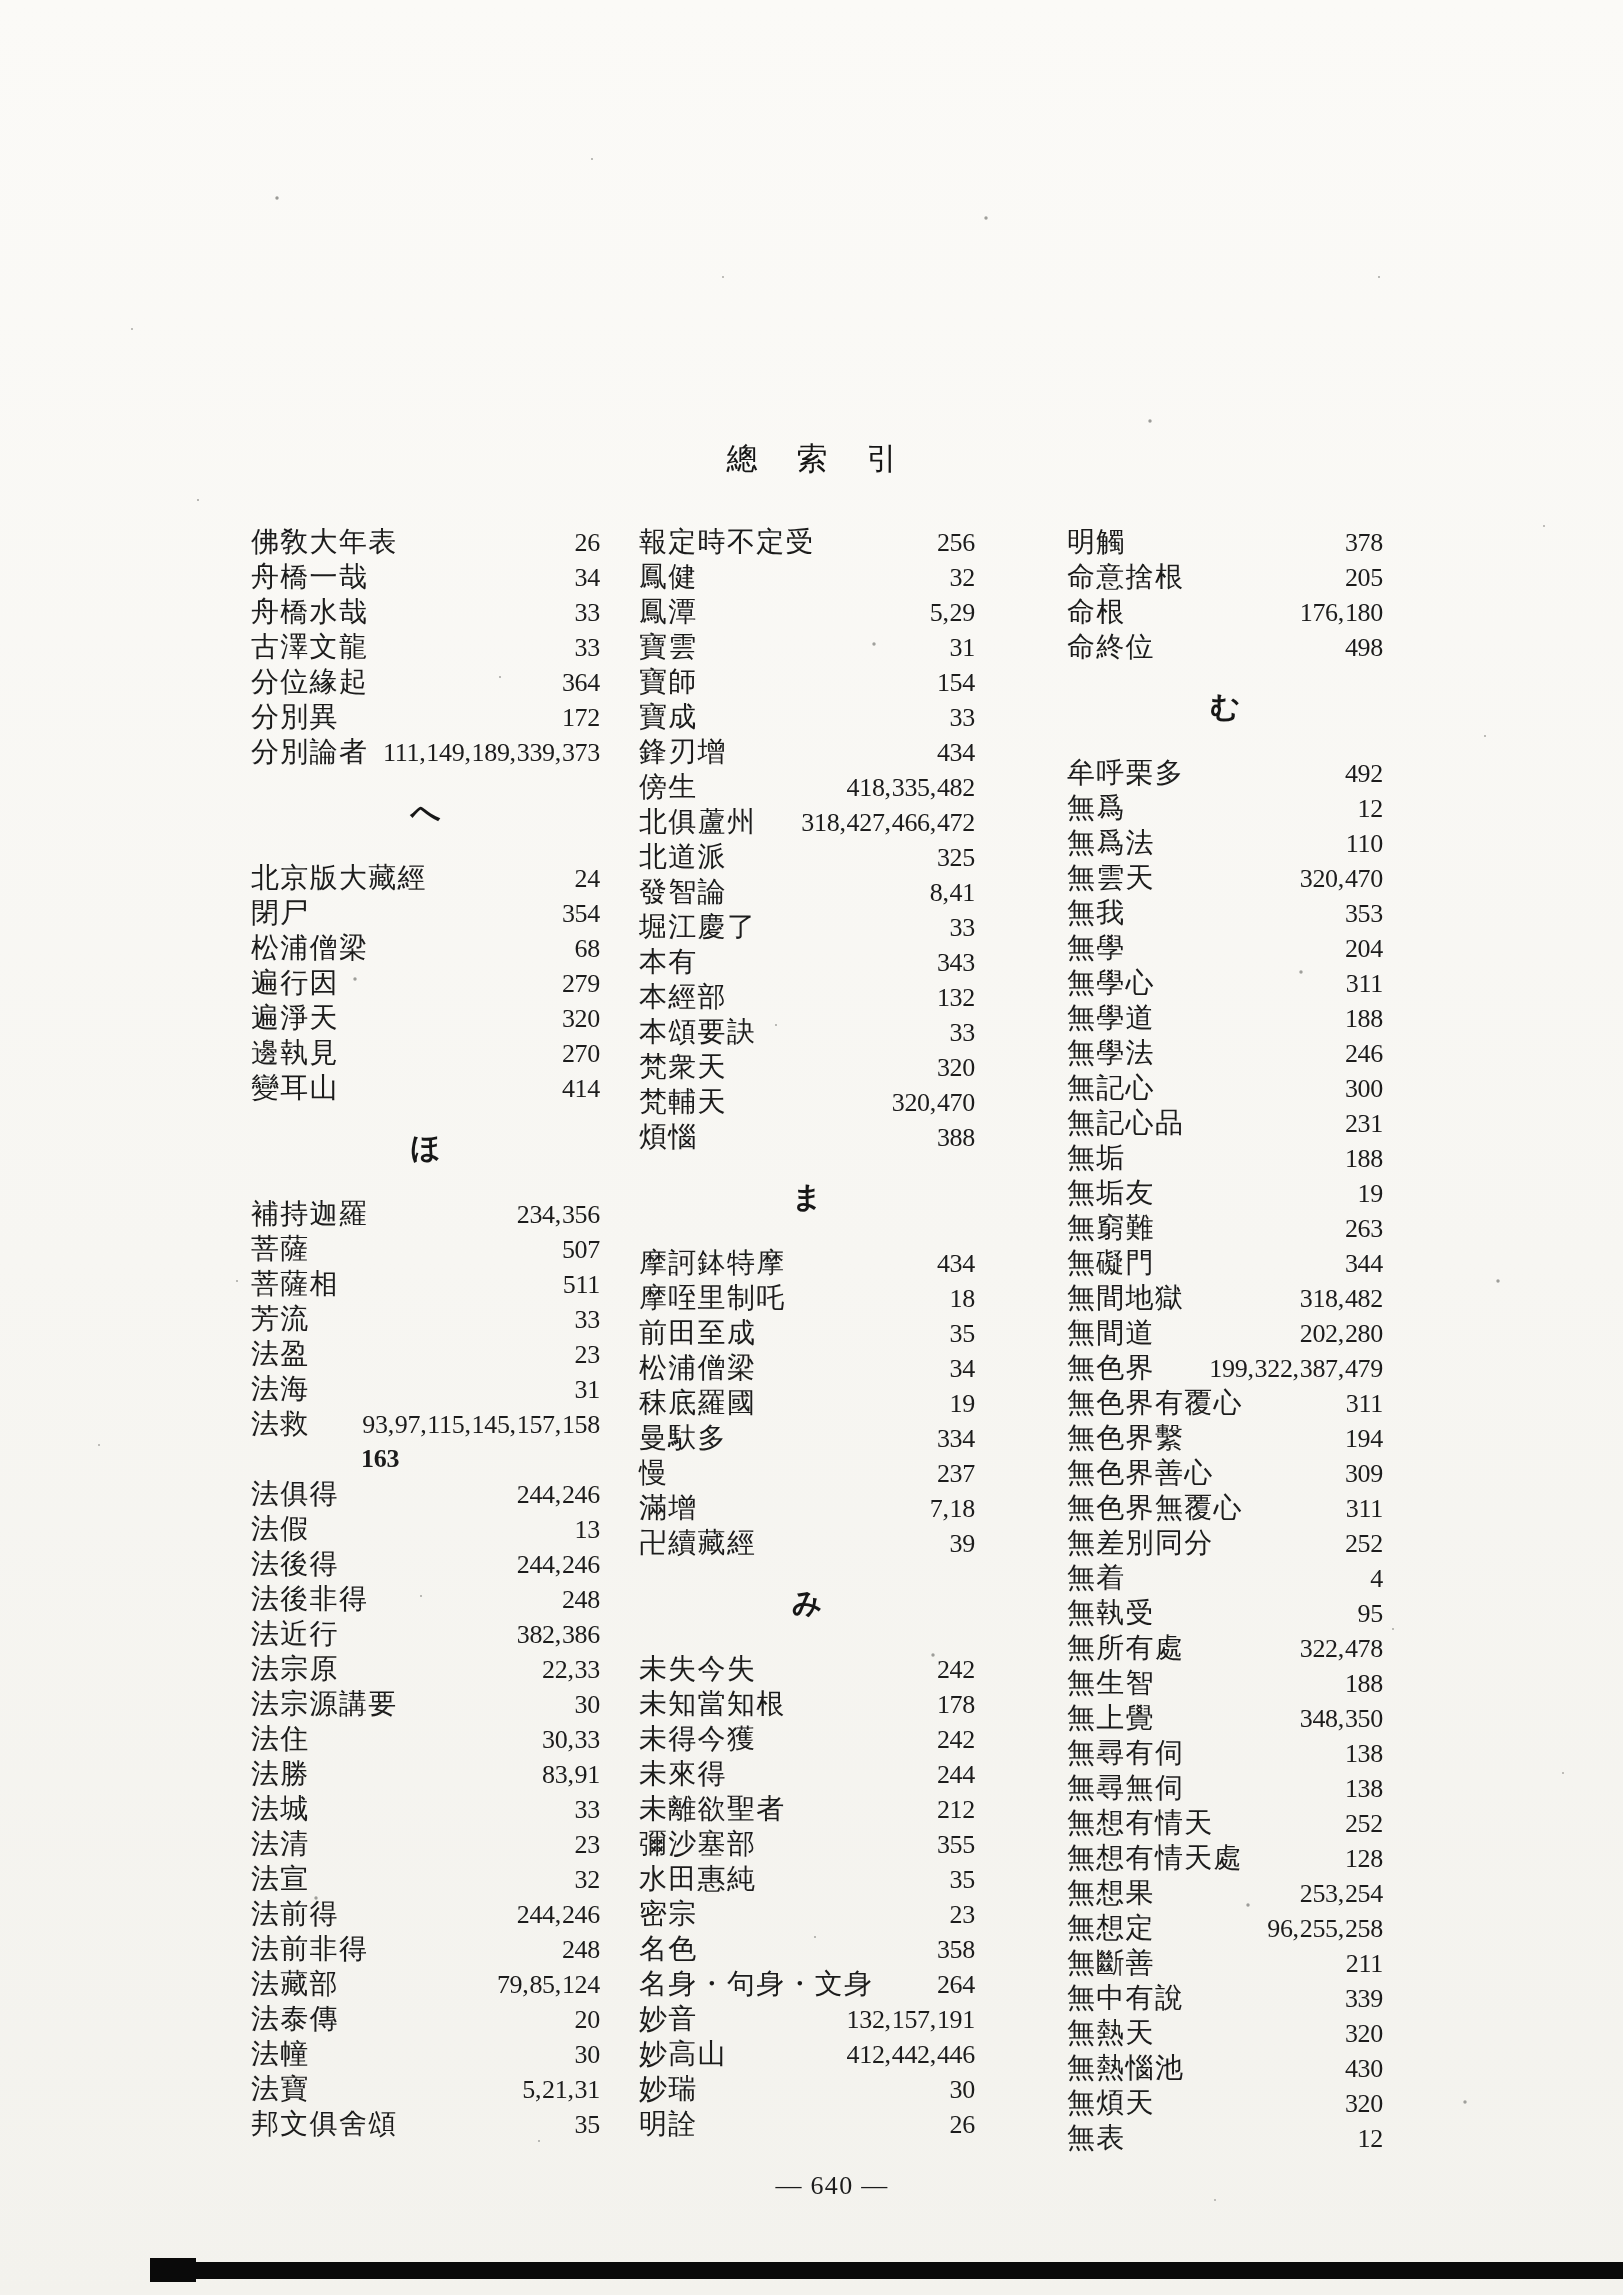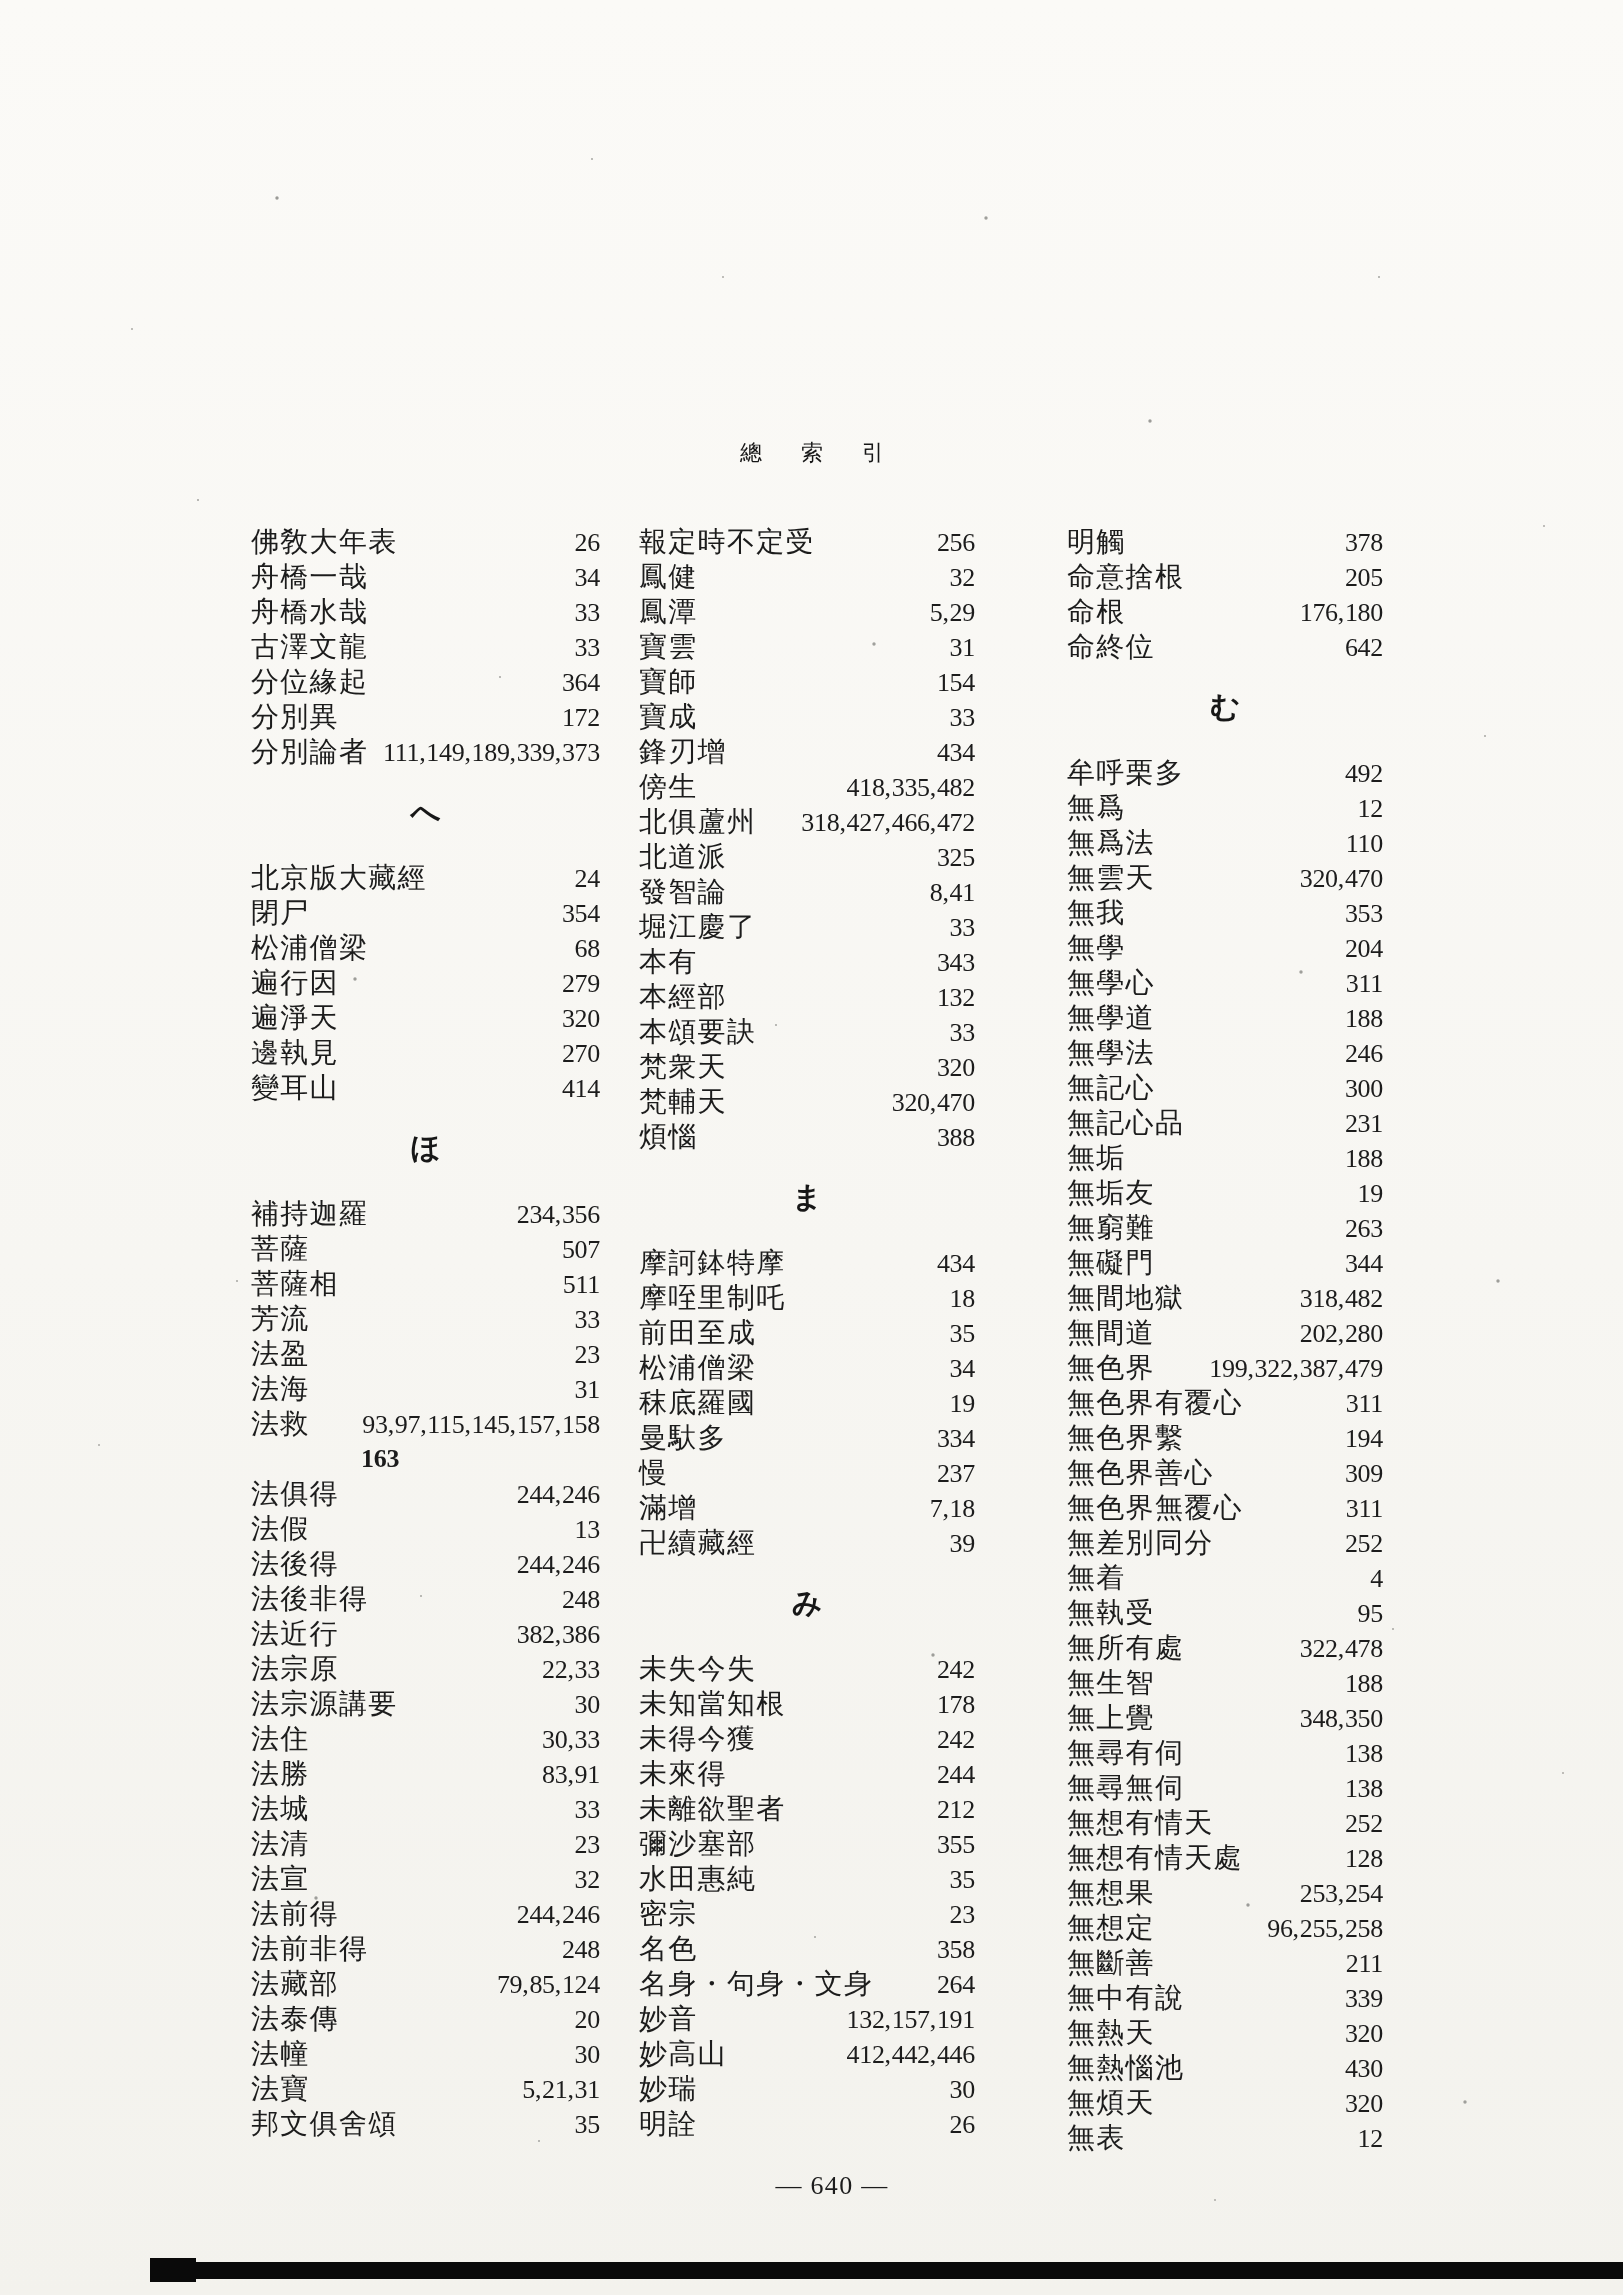--- a/index.html
+++ b/index.html
@@ -7,21 +7,21 @@
     position:relative;
     width:1624px;height:2295px;
     background:linear-gradient(180deg,#fbfaf7 0%,#f7f6f2 55%,#f3f2ed 100%);
     font-family:"Liberation Serif","DejaVu Serif",serif;
     color:#1c1c1c;
     overflow:hidden;
   }
   .page-title{
     position:absolute;left:0;right:0;top:438px;
     text-align:center;
-    font-size:22px;
+    font-size:31px;
     letter-spacing:39px;
     margin-left:39px; 
     color:#161616;
     white-space:nowrap;
   }
   .col{
     position:absolute;top:524px;
     display:flex;flex-direction:column;
   }
   .col-1{left:251px;width:349px;}
@@ -433,21 +433,21 @@
       <div class="row">
         <span class="term">命意捨根</span>
         <span class="pages">205</span>
       </div>
       <div class="row">
         <span class="term">命根</span>
         <span class="pages">176, 180</span>
       </div>
       <div class="row">
         <span class="term">命終位</span>
-        <span class="pages">642</span>
+        <span class="pages">498</span>
       </div>
       <div class="section-header">む</div>
       <div class="row">
         <span class="term">牟呼栗多</span>
         <span class="pages">492</span>
       </div>
       <div class="row">
         <span class="term">無爲</span>
         <span class="pages">12</span>
       </div>

